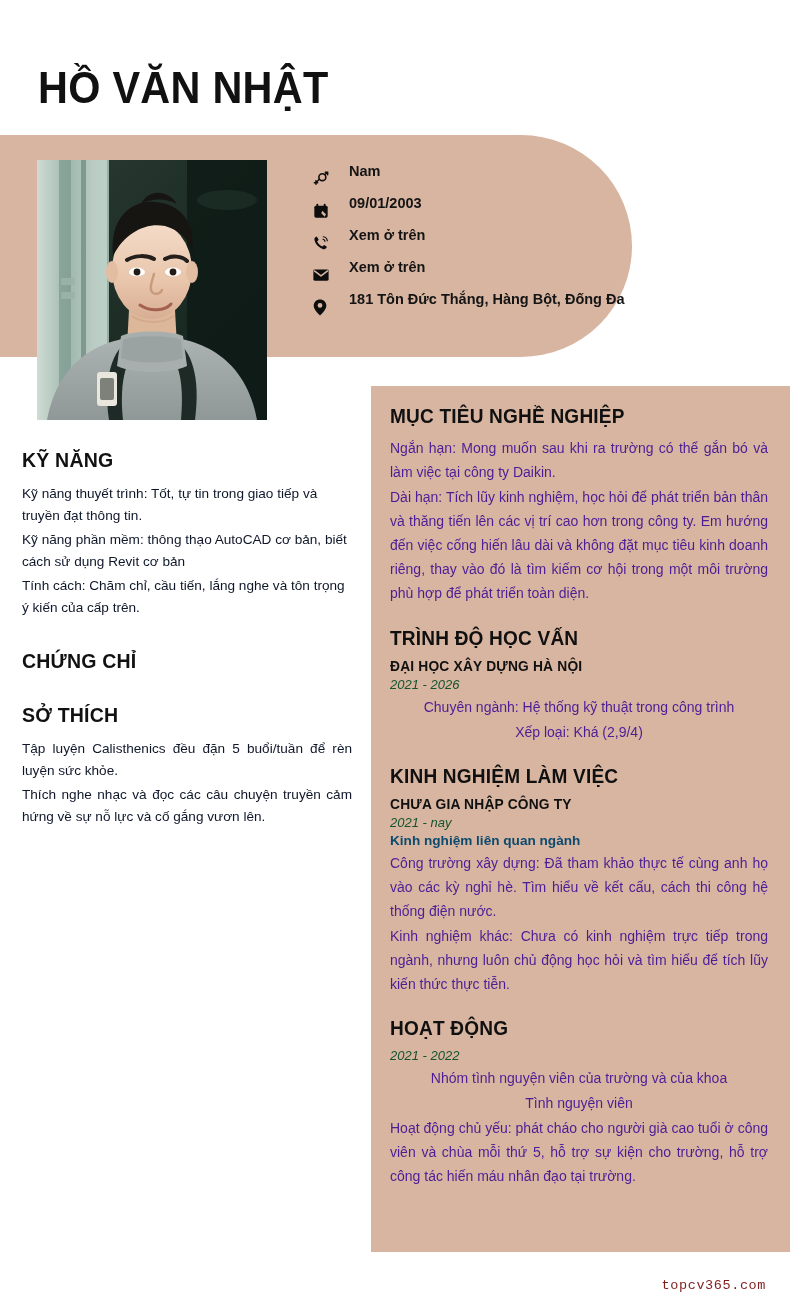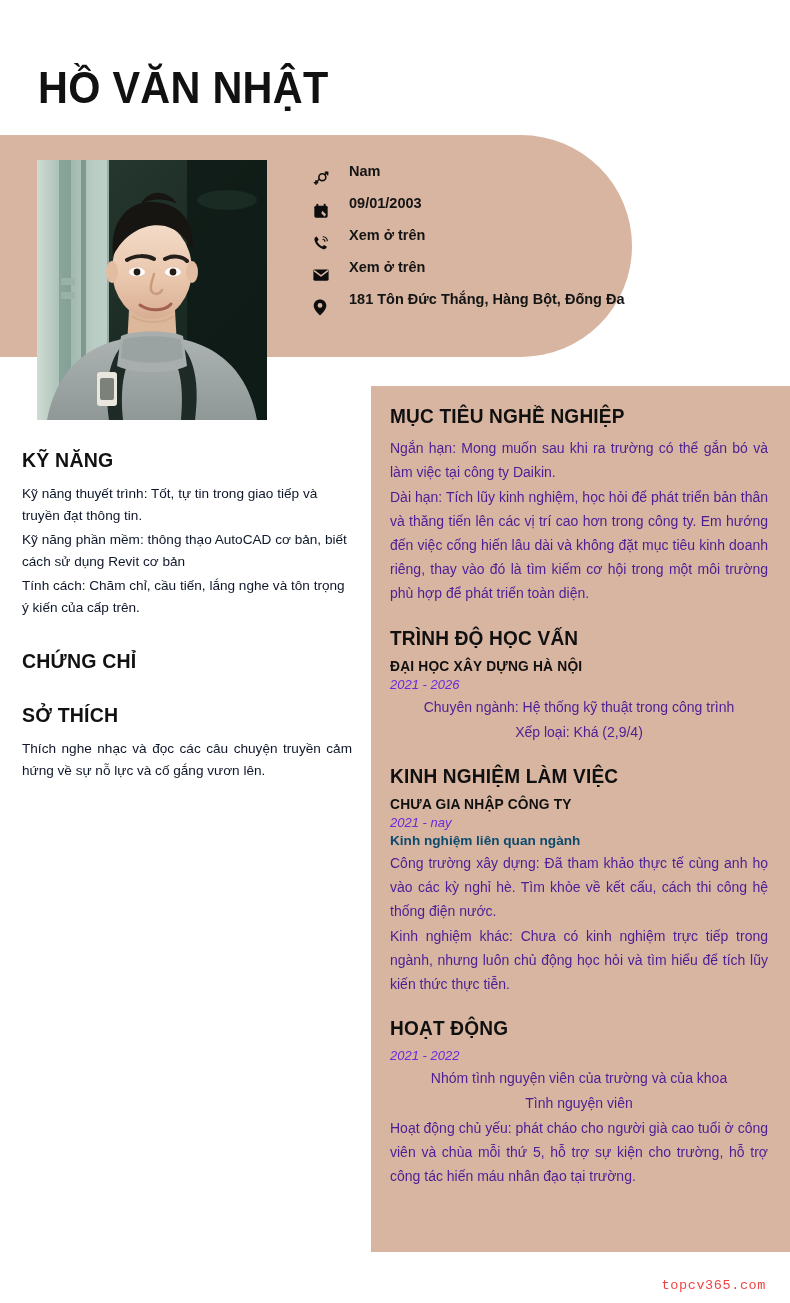--- a/index.html
+++ b/index.html
@@ -161,21 +161,21 @@
     letter-spacing: 0.2px;
     color: #101010;
     margin: 0 0 3px 0;
     transform: scaleX(0.95);
     transform-origin: left center;
   }
   .date-line {
     font-family: "Liberation Sans", sans-serif;
     font-style: italic;
     font-size: 13px;
-    color: #6d28d9;
+    color: #14532d;
     margin: 0 0 3px 0;
   }
   .bold-line {
     font-family: "Liberation Sans", sans-serif;
     font-weight: 700;
     font-size: 13.6px;
     color: #0c4a6e;
     margin: 0 0 3px 0;
   }
   .r-p {
@@ -189,21 +189,21 @@
   .r-p.left { text-align: center; }
 
   
   .footer-wm {
     position: absolute;
     right: 24px;
     bottom: 10px;
     font-family: "Liberation Mono", "DejaVu Sans Mono", monospace;
     font-size: 13.5px;
     letter-spacing: 0.6px;
-    color: #ef4444;
+    color: #7f1d1d;
     text-align: center;
   }
 </style>
 </head>
 <body>
 
 <div id="page">
 
   <div class="name-block">
     <h1 class="cv-name">HỒ VĂN NHẬT</h1>
@@ -341,20 +341,21 @@
   <div class="left-col">
 
     <div class="sec-h-left">KỸ NĂNG</div>
     <p class="body-p">Kỹ năng thuyết trình: Tốt, tự tin trong giao tiếp và truyền đạt thông tin.</p>
     <p class="body-p">Kỹ năng phần mềm: thông thạo AutoCAD cơ bản, biết cách sử dụng Revit cơ bản</p>
     <p class="body-p">Tính cách: Chăm chỉ, cầu tiến, lắng nghe và tôn trọng ý kiến của cấp trên.</p>
 
     <div class="sec-h-left gap">CHỨNG CHỈ</div>
 
     <div class="sec-h-left gap">SỞ THÍCH</div>
+    <p class="body-p just">Tập luyện Calisthenics đều đặn 5 buổi/tuần để rèn luyện sức khỏe.</p>
     <p class="body-p just">Thích nghe nhạc và đọc các câu chuyện truyền cảm hứng về sự nỗ lực và cố gắng vươn lên.</p>
 
   </div>
 
   <div class="right-panel">
     <div class="right-inner">
 
       <div class="sec-h-right">MỤC TIÊU NGHỀ NGHIỆP</div>
       <p class="r-p">Ngắn hạn: Mong muốn sau khi ra trường có thể gắn bó và làm việc tại công ty Daikin.</p>
       <p class="r-p">Dài hạn: Tích lũy kinh nghiệm, học hỏi để phát triển bản thân và thăng tiến lên các vị trí cao hơn trong công ty. Em hướng đến việc cống hiến lâu dài và không đặt mục tiêu kinh doanh riêng, thay vào đó là tìm kiếm cơ hội trong một môi trường phù hợp để phát triển toàn diện.</p>
@@ -362,21 +363,21 @@
       <div class="sec-h-right gap">TRÌNH ĐỘ HỌC VẤN</div>
       <div class="sub-h">ĐẠI HỌC XÂY DỰNG HÀ NỘI</div>
       <div class="date-line">2021 - 2026</div>
       <p class="r-p left">Chuyên ngành: Hệ thống kỹ thuật trong công trình</p>
       <p class="r-p left">Xếp loại: Khá (2,9/4)</p>
 
       <div class="sec-h-right gap">KINH NGHIỆM LÀM VIỆC</div>
       <div class="sub-h">CHƯA GIA NHẬP CÔNG TY</div>
       <div class="date-line">2021 - nay</div>
       <div class="bold-line">Kinh nghiệm liên quan ngành</div>
-      <p class="r-p">Công trường xây dựng: Đã tham khảo thực tế cùng anh họ vào các kỳ nghỉ hè. Tìm khỏe về kết cấu, cách thi công hệ thống điện nước.</p>
+      <p class="r-p">Công trường xây dựng: Đã tham khảo thực tế cùng anh họ vào các kỳ nghỉ hè. Tìm hiểu về kết cấu, cách thi công hệ thống điện nước.</p>
       <p class="r-p">Kinh nghiệm khác: Chưa có kinh nghiệm trực tiếp trong ngành, nhưng luôn chủ động học hỏi và tìm hiểu để tích lũy kiến thức thực tiễn.</p>
 
       <div class="sec-h-right gap">HOẠT ĐỘNG</div>
       <div class="date-line">2021 - 2022</div>
       <p class="r-p left">Nhóm tình nguyện viên của trường và của khoa</p>
       <p class="r-p left">Tình nguyện viên</p>
       <p class="r-p">Hoạt động chủ yếu: phát cháo cho người già cao tuổi ở công viên và chùa mỗi thứ 5, hỗ trợ sự kiện cho trường, hỗ trợ công tác hiến máu nhân đạo tại trường.</p>
 
     </div>
   </div>

